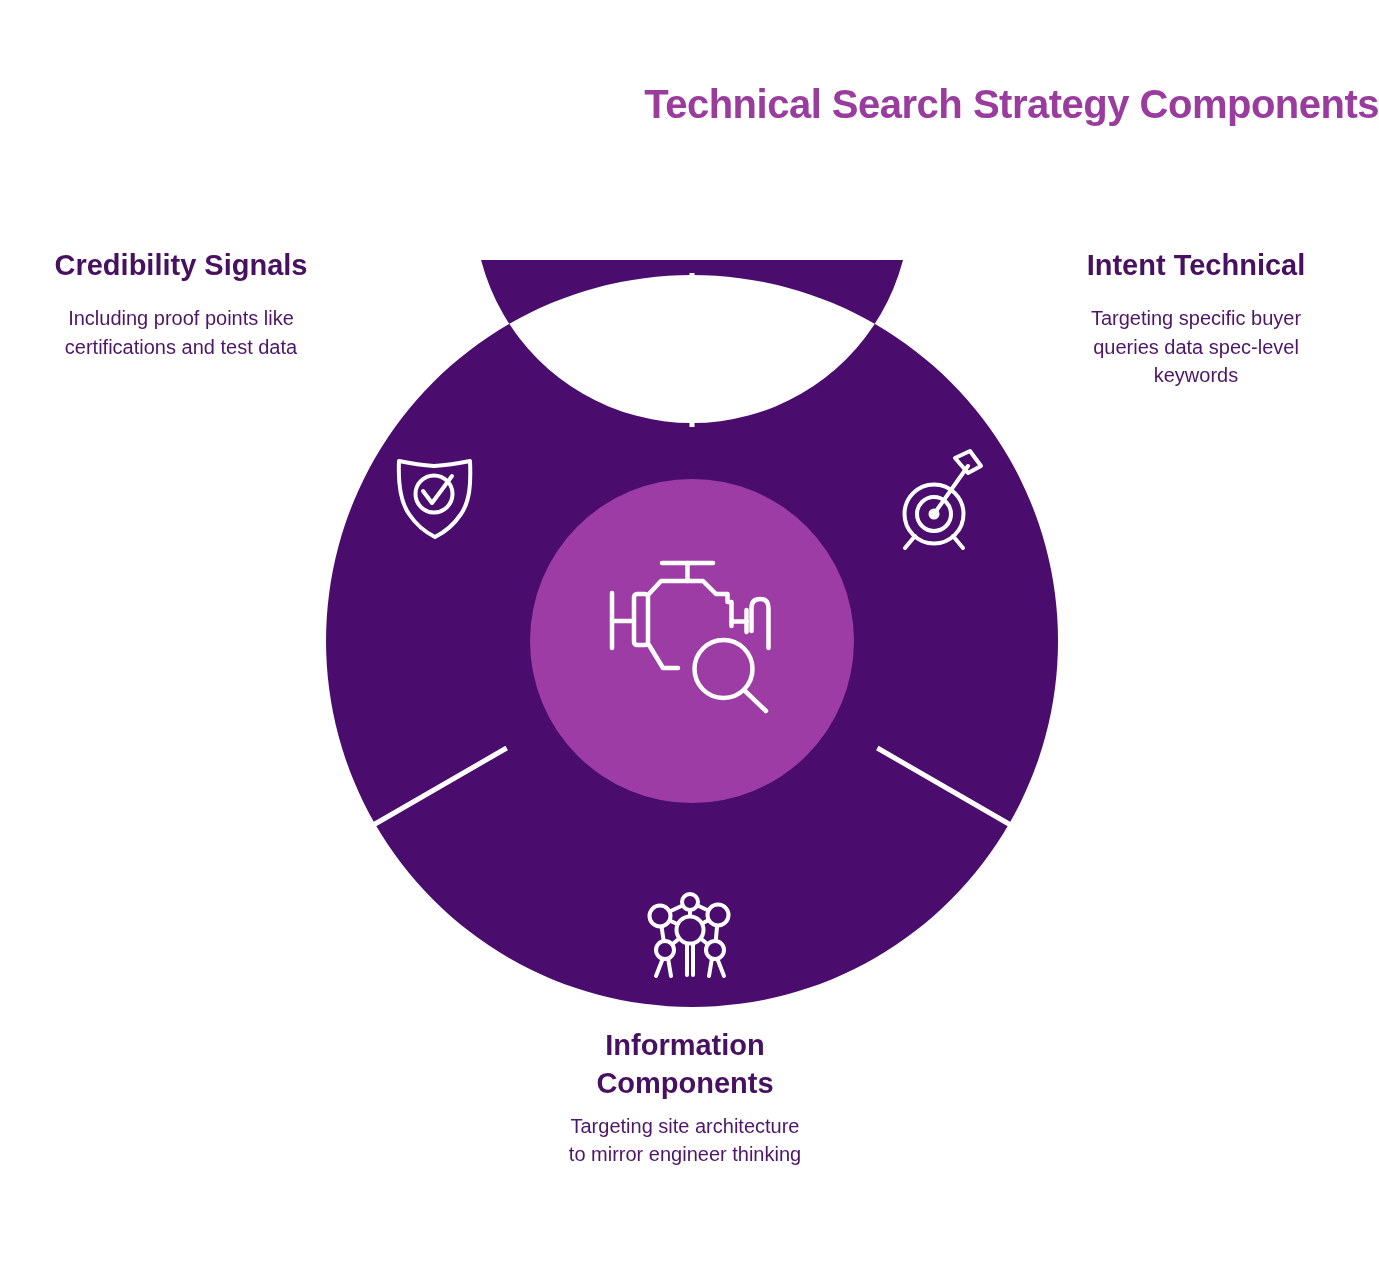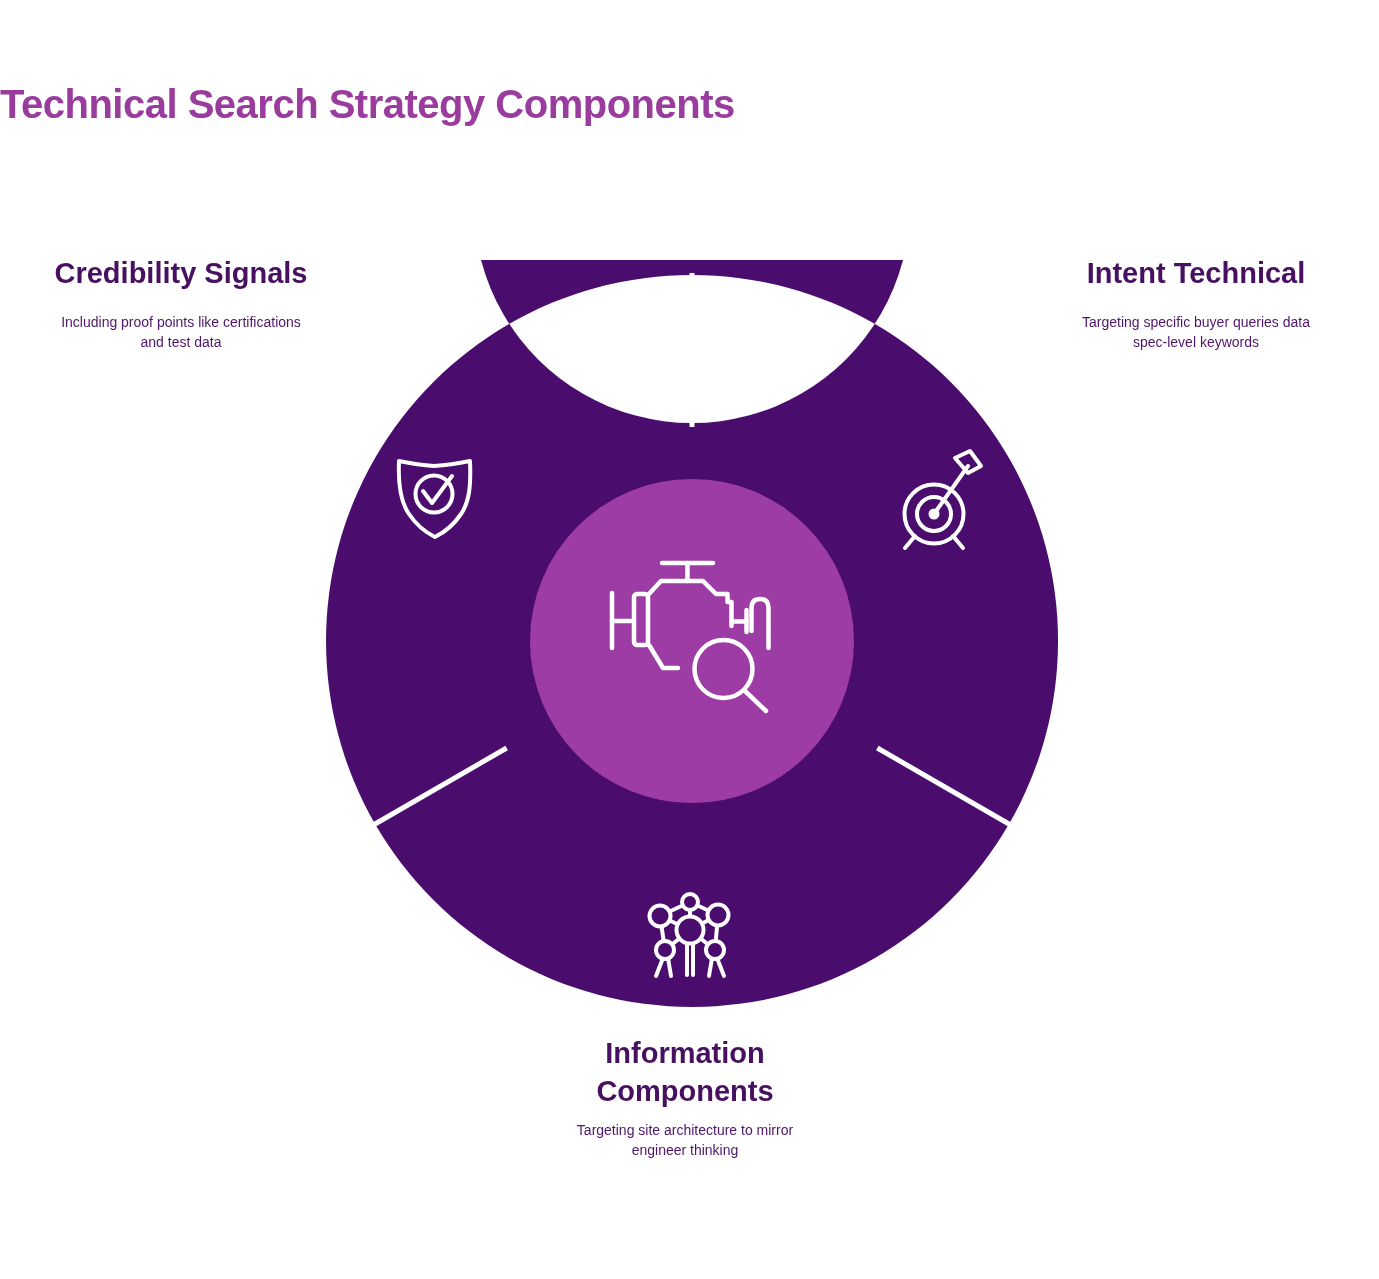--- a/index.html
+++ b/index.html
@@ -13,34 +13,34 @@
     --c-divider:#FFFFFF;
   }
   html,body{margin:0;padding:0;}
   body{background:var(--c-background,#fff);font-family:"Liberation Sans",sans-serif;}
   .canvas{
     position:relative;width:1379px;height:1279px;
     background:var(--c-background,#fff);overflow:hidden;
   }
   .page-title{
     position:absolute;top:82px;left:0;width:100%;
-    text-align:left;font-size:40px;font-weight:700;line-height:1.1;
+    text-align:right;font-size:40px;font-weight:700;line-height:1.1;
     color:var(--c-title_text,#9A3C9E);letter-spacing:-0.5px;margin:0;
   }
   .seg-block{position:absolute;text-align:center;}
   .seg-block.left{left:11px;top:246px;width:340px;}
   .seg-block.right{left:1026px;top:246px;width:340px;}
   .seg-block.bottom{left:515px;top:1026px;width:340px;}
   .seg-title{
     font-size:29px;font-weight:700;line-height:1.32;
-    color:var(--c-heading_text,#471060);margin:8px auto;
+    color:var(--c-heading_text,#471060);margin:0 auto;
   }
   .seg-block.bottom .seg-title{max-width:260px;}
   .seg-desc{
-    font-size:14px;line-height:1.43;color:var(--c-body_text,#4E1668);
+    font-size:20px;line-height:1.43;color:var(--c-body_text,#4E1668);
     margin:20px auto 0 auto;
   }
   .seg-block.left  .seg-desc{max-width:250px;}
   .seg-block.right .seg-desc{max-width:262px;}
   .seg-block.bottom .seg-desc{max-width:245px;margin-top:9px;}
   .donut-svg{position:absolute;left:312px;top:260px;width:760px;height:762px;}
   .ring-fill{fill:var(--c-ring_fill,#4A0D6E);}
   .hub{fill:var(--c-hub_fill,#9E3CA5);}
   .divider line{stroke:var(--c-divider,#fff);stroke-width:5;}
   .icon{stroke:var(--c-icon_stroke,#fff);fill:none;stroke-linecap:round;stroke-linejoin:round;}

